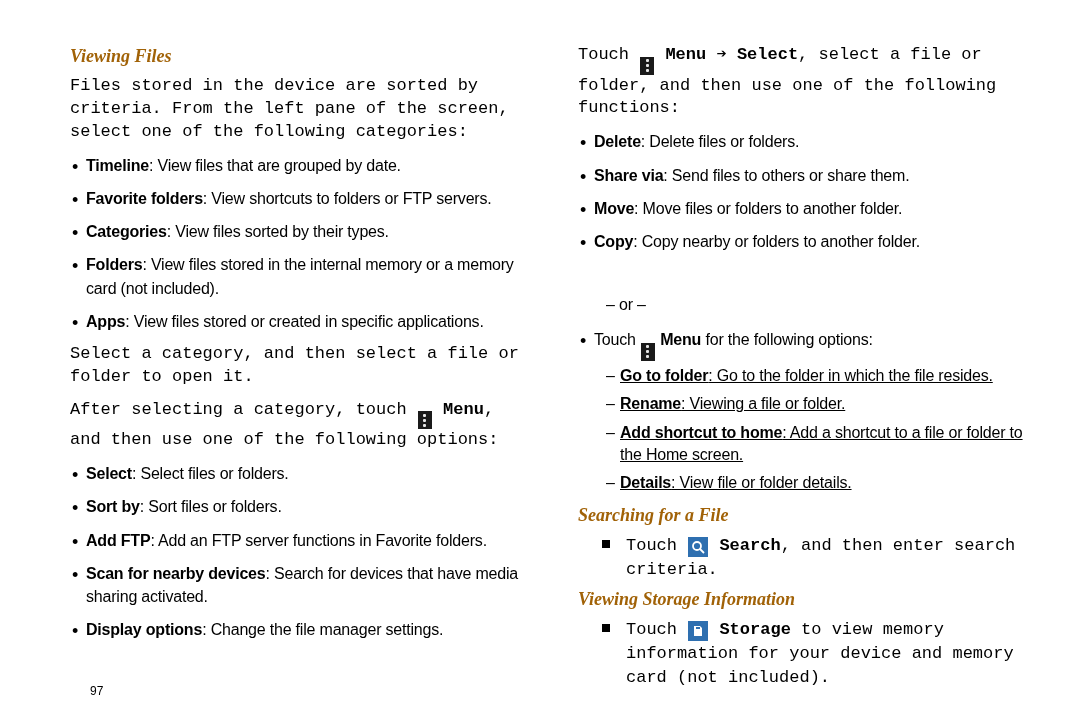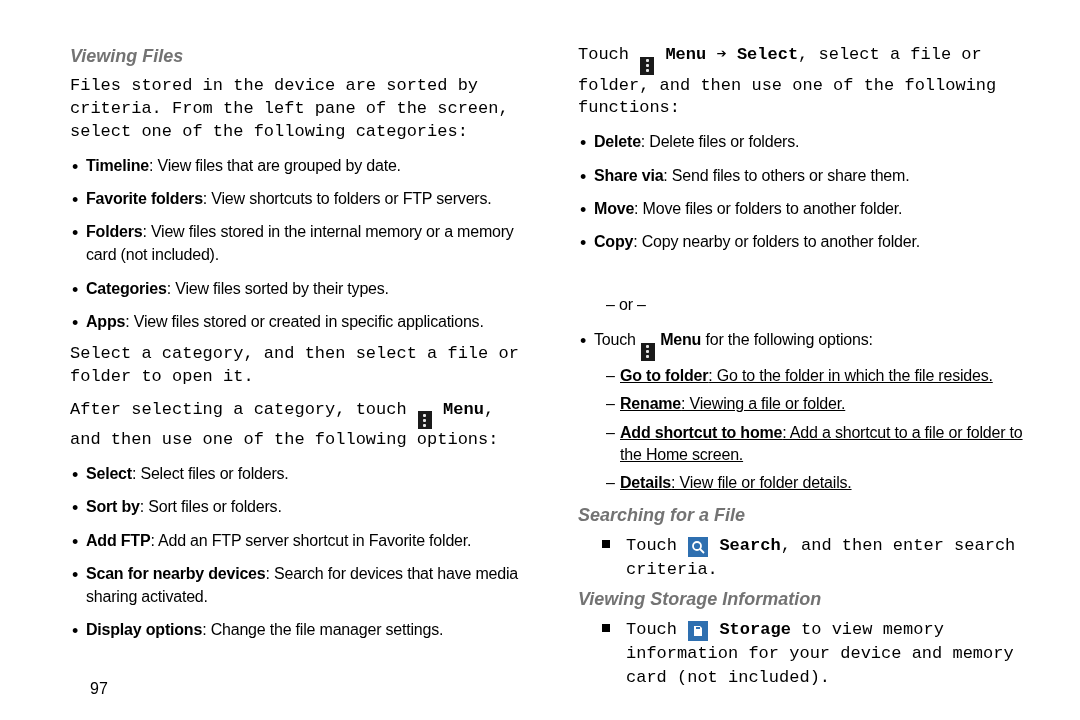--- a/index.html
+++ b/index.html
@@ -15,23 +15,24 @@
   }
   .page {
     display: flex;
     padding: 40px 40px 10px 70px;
     gap: 48px;
   }
   .col { width: 460px; }
   .heading {
     font-weight: bold;
     font-style: italic;
-    color: #737373;
+    color: #a16207;
     font-size: 18px;
     margin: 6px 0 8px 0;
+    font-family: Liberation Serif, serif;
   }
   p.body {
     font-size: 17px;
     line-height: 1.35;
     margin: 4px 0 10px 0;
     font-family: Liberation Mono, monospace;
   }
   ul.bullets {
     list-style: none;
     padding: 0;
@@ -131,58 +132,58 @@
     width: 20px;
     height: 20px;
     background: #2e6fb0;
     vertical-align: -4px;
     margin: 0 1px;
   }
   .page-num {
     position: absolute;
     left: 90px;
     bottom: 22px;
-    font-size: 16px;
+    font-size: 12px;
   }
   .or {
     display:block;
     padding: 4px 0 2px 12px;
     font-size:16px;
     margin-top:36px;
   }
 </style>
 </head>
 <body>
 
 <div class="page">
   <div class="col">
     <div class="heading">Viewing Files</div>
     <p class="body">Files stored in the device are sorted by criteria. From the left pane of the screen, select one of the following categories:</p>
 
     <ul class="bullets cond">
       <li><b>Timeline</b><span>: View files that are grouped by date.</span></li>
       <li><b>Favorite folders</b><span>: View shortcuts to folders or FTP servers.</span></li>
+      <li><b>Categories</b><span>: View files sorted by their types.</span></li>
       <li><b>Folders</b><span>: View files stored in the internal memory or a memory card (not included).</span></li>
-      <li><b>Categories</b><span>: View files sorted by their types.</span></li>
       <li><b>Apps</b><span>: View files stored or created in specific applications.</span></li>
     </ul>
 
     <p class="body">Select a category, and then select a file or folder to open it.</p>
     <p class="body">
       <span>After selecting a category, touch </span><span class="icon-menu">
           <span></span>
           <span></span>
           <span></span>
         </span><b> Menu</b><span>, and then use one of the following options:</span>
     </p>
 
     <ul class="bullets cond">
       <li><b>Select</b><span>: Select files or folders.</span></li>
       <li><b>Sort by</b><span>: Sort files or folders.</span></li>
-      <li><b>Add FTP</b><span>: Add an FTP server shortcut in Favorite folder.</span></li>
+      <li><b>Add FTP</b><span>: Add an FTP server functions in Favorite folders.</span></li>
       <li><b>Scan for nearby devices</b><span>: Search for devices that have media sharing activated.</span></li>
       <li><b>Display options</b><span>: Change the file manager settings.</span></li>
     </ul>
   </div>
 
   <div class="col">
     <p class="body">
       <span>Touch </span><span class="icon-menu">
           <span></span>
           <span></span>

